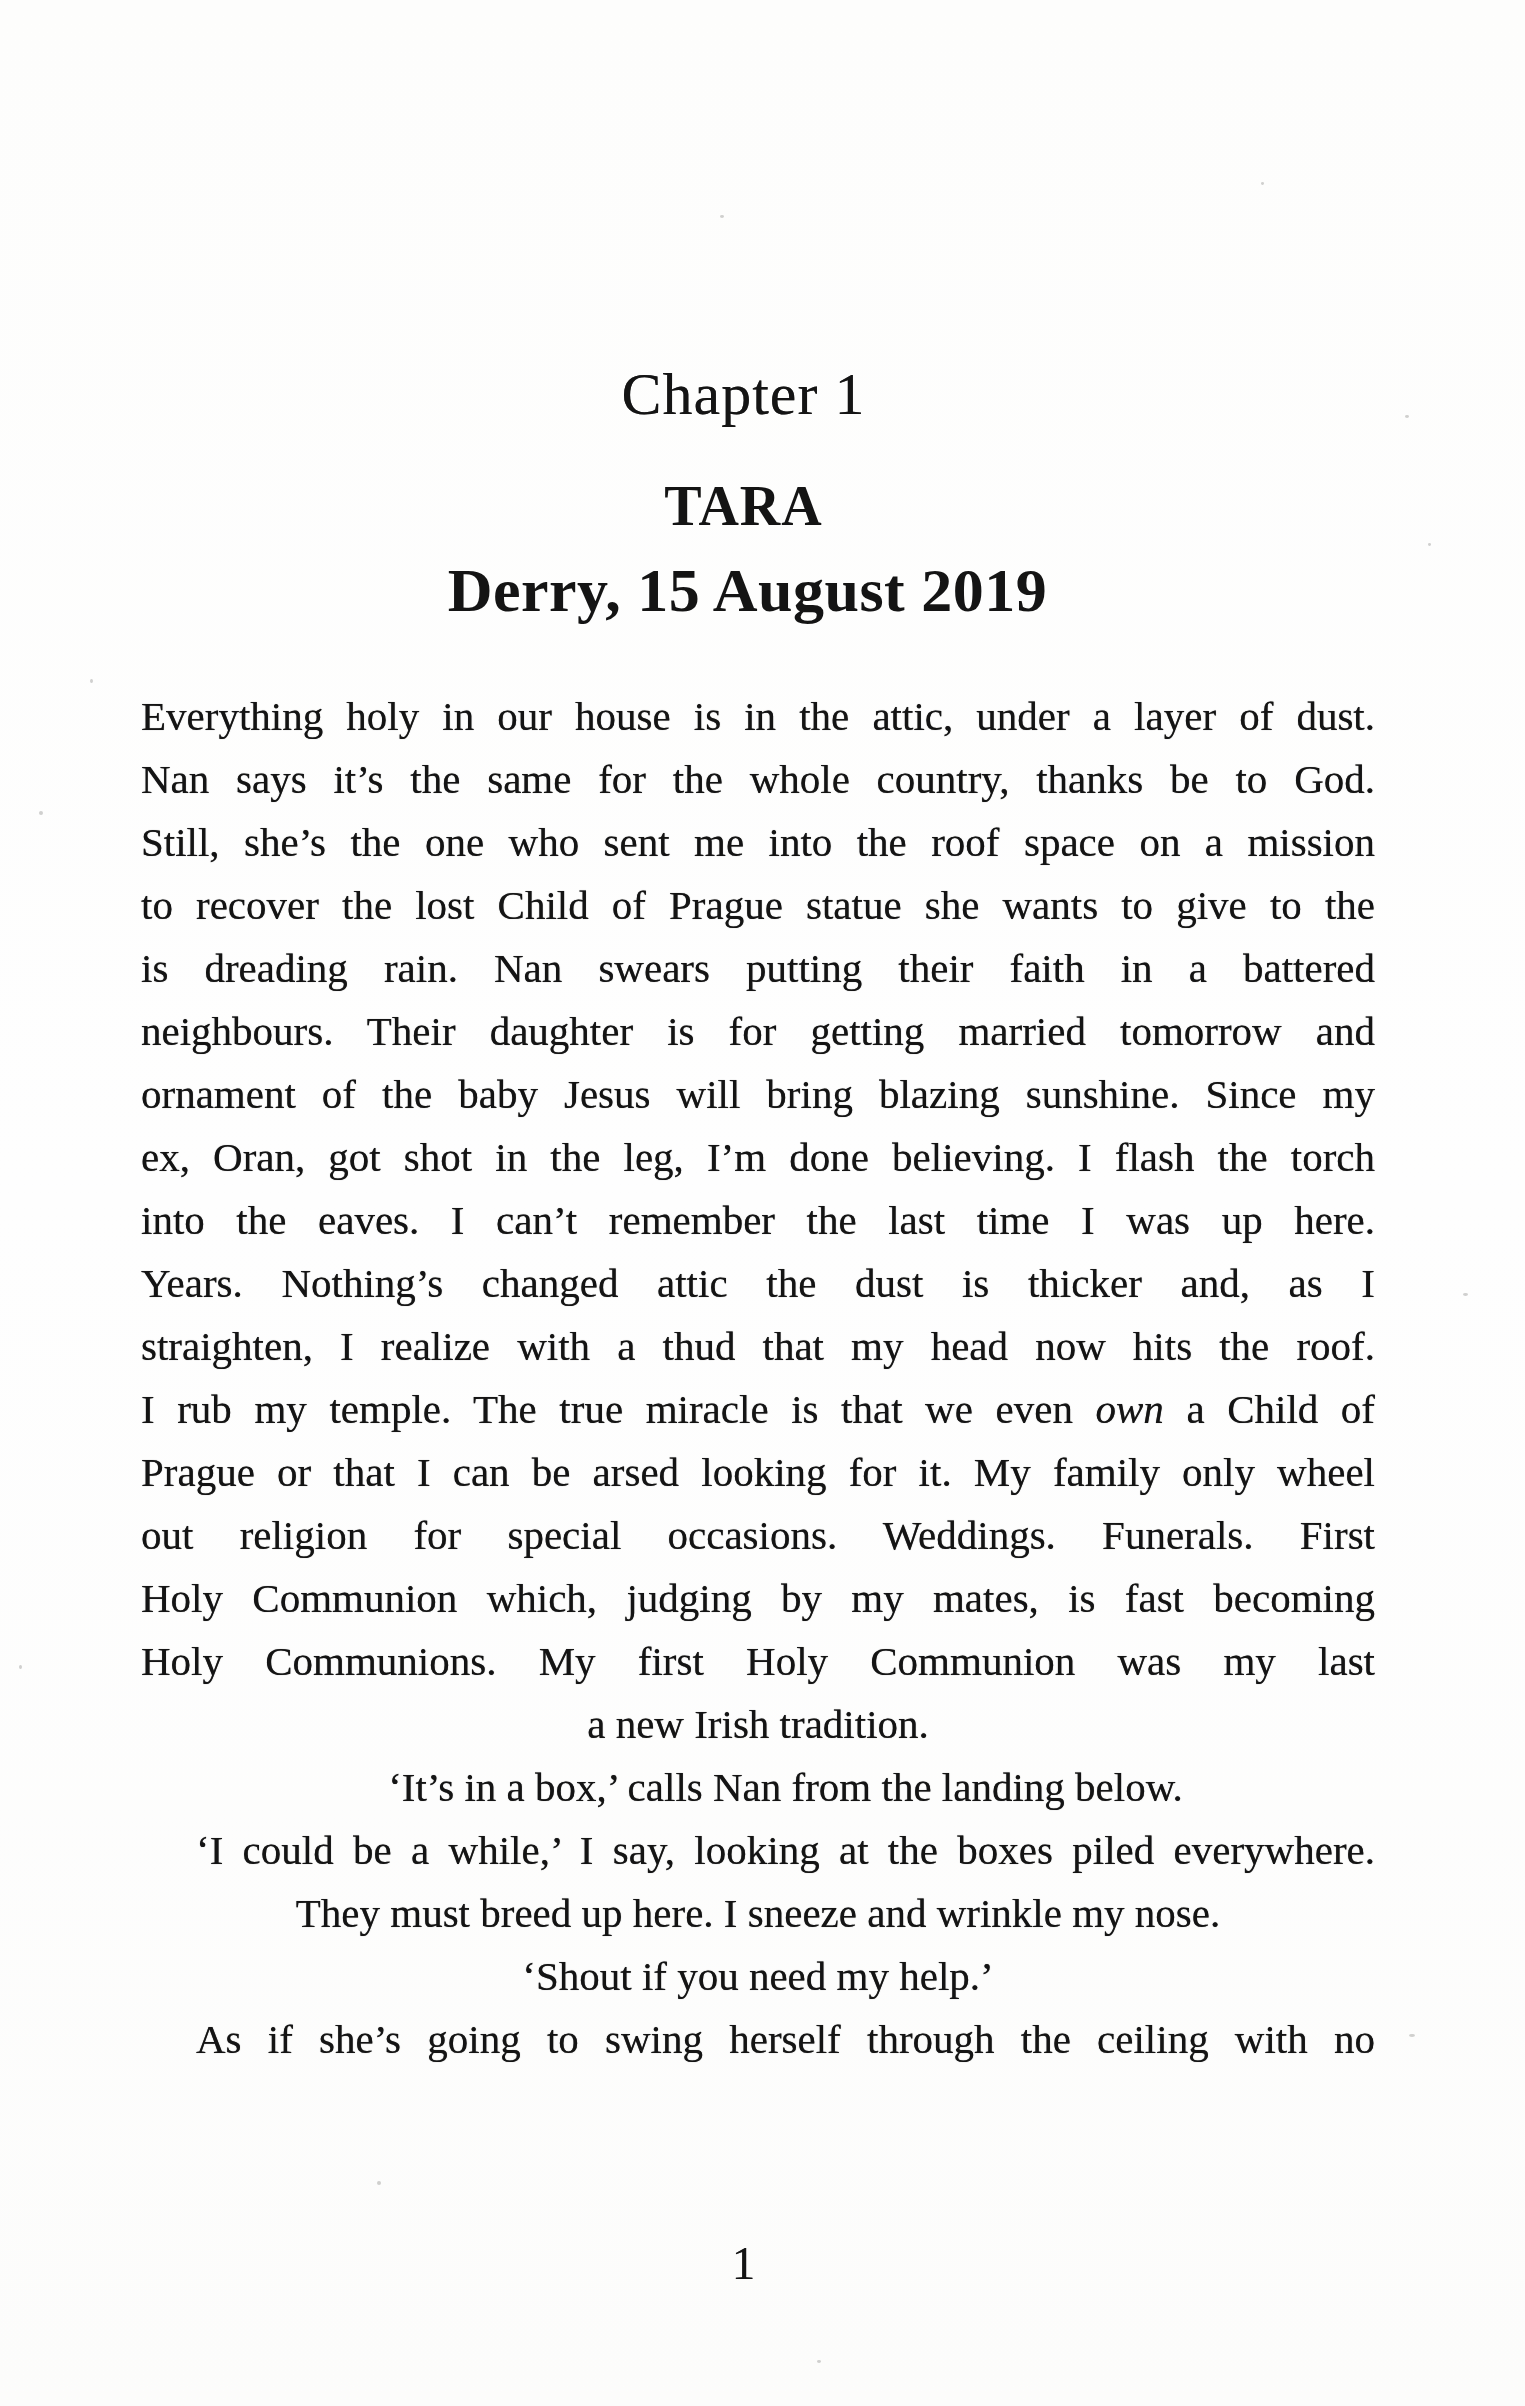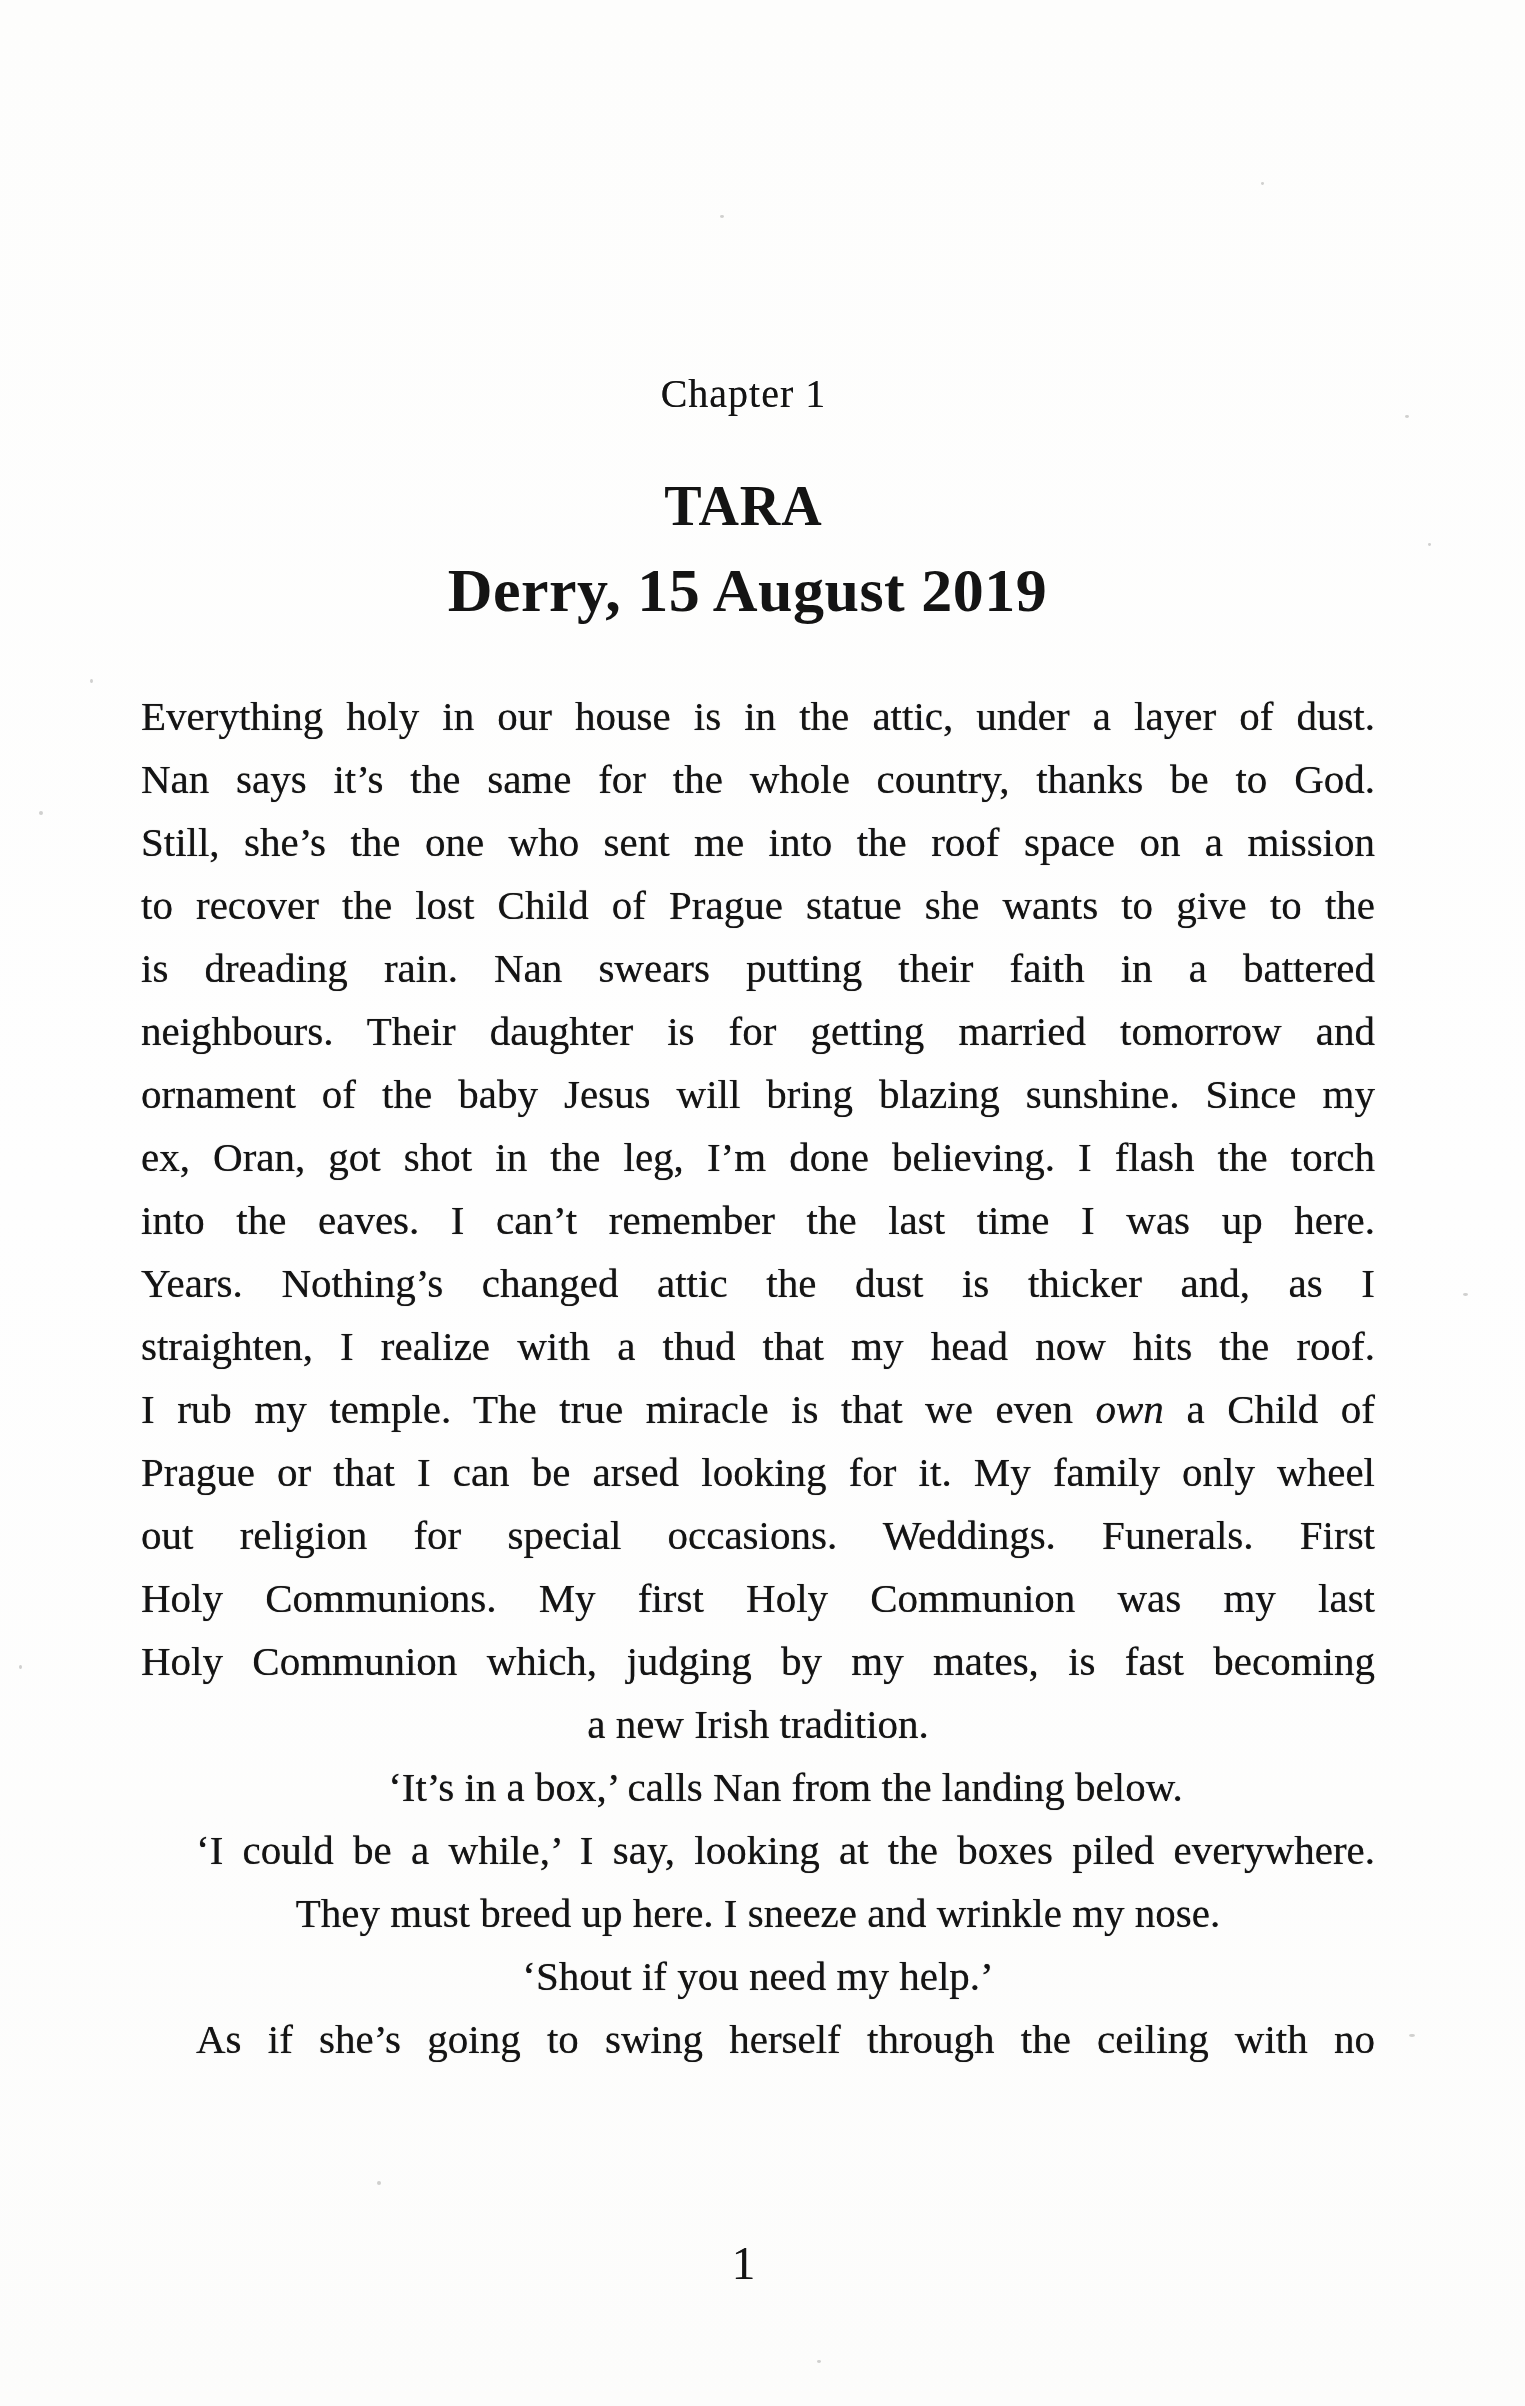--- a/index.html
+++ b/index.html
@@ -10,21 +10,21 @@
     background:#fefefdff;
     background:linear-gradient(180deg,#fdfdfc 0%,#fefefe 50%,#fcfcfb 100%);
     font-family:"Liberation Serif","DejaVu Serif",serif;
     color:#141414;
     overflow:hidden;
   }
   .chapter-heading{
     position:absolute;
     top:367px;left:0;width:1487px;
     margin:0;
-    font-size:40px;font-weight:400;line-height:54px;
+    font-size:60px;font-weight:400;line-height:54px;
     text-align:center;
     letter-spacing:1px;
     text-shadow:0 0 0.6px rgba(0,0,0,.65);
   }
   .section-title{
     position:absolute;
     top:478px;left:0;width:1487px;
     margin:0;
     font-size:56px;font-weight:700;line-height:56px;
     text-align:center;
@@ -89,22 +89,22 @@
       <div class="line justify"><span>is dreading rain. Nan swears putting their faith in a battered</span></div>
       <div class="line justify"><span>neighbours. Their daughter is for getting married tomorrow and</span></div>
       <div class="line justify"><span>ornament of the baby Jesus will bring blazing sunshine. Since my</span></div>
       <div class="line justify"><span>ex, Oran, got shot in the leg, I’m done believing. I flash the torch</span></div>
       <div class="line justify"><span>into the eaves. I can’t remember the last time I was up here.</span></div>
       <div class="line justify"><span>Years. Nothing’s changed attic the dust is thicker and, as I</span></div>
       <div class="line justify"><span>straighten, I realize with a thud that my head now hits the roof.</span></div>
       <div class="line justify"><span>I rub my temple. The true miracle is that we even </span><span class="em">own</span><span> a Child of</span></div>
       <div class="line justify"><span>Prague or that I can be arsed looking for it. My family only wheel</span></div>
       <div class="line justify"><span>out religion for special occasions. Weddings. Funerals. First</span></div>
+      <div class="line justify"><span>Holy Communion which, judging by my mates, is fast becoming</span></div>
       <div class="line justify"><span>Holy Communions. My first Holy Communion was my last</span></div>
-      <div class="line justify"><span>Holy Communion which, judging by my mates, is fast becoming</span></div>
       <div class="line"><span>a new Irish tradition.</span></div>
       <div class="line indent"><span>‘It’s in a box,’ calls Nan from the landing below.</span></div>
       <div class="line justify indent"><span>‘I could be a while,’ I say, looking at the boxes piled everywhere.</span></div>
       <div class="line"><span>They must breed up here. I sneeze and wrinkle my nose.</span></div>
       <div class="line"><span>‘Shout if you need my help.’</span></div>
       <div class="line justify indent"><span>As if she’s going to swing herself through the ceiling with no</span></div>
     </div>
 
   <div class="page-number">1</div>
 

